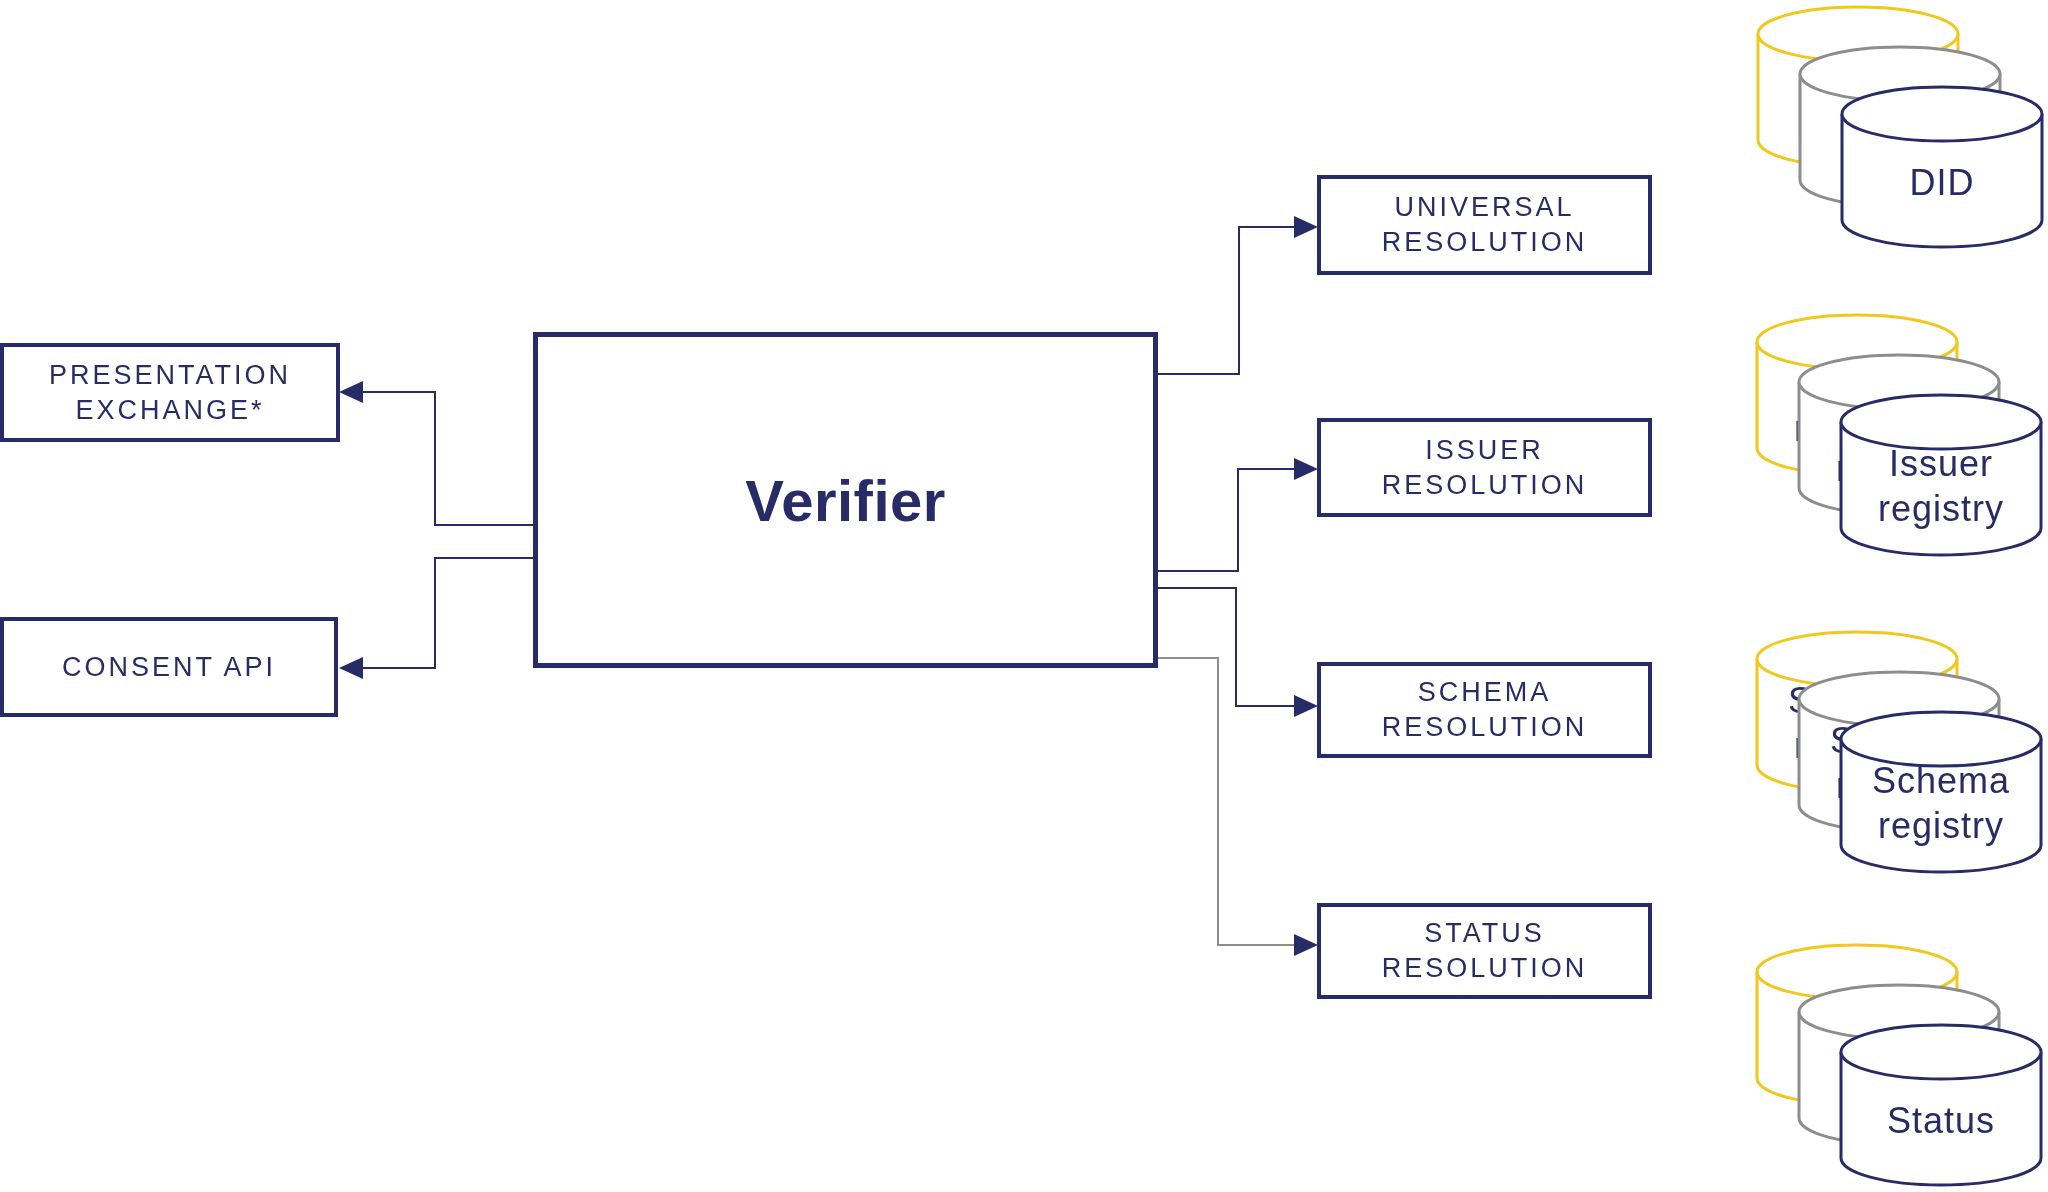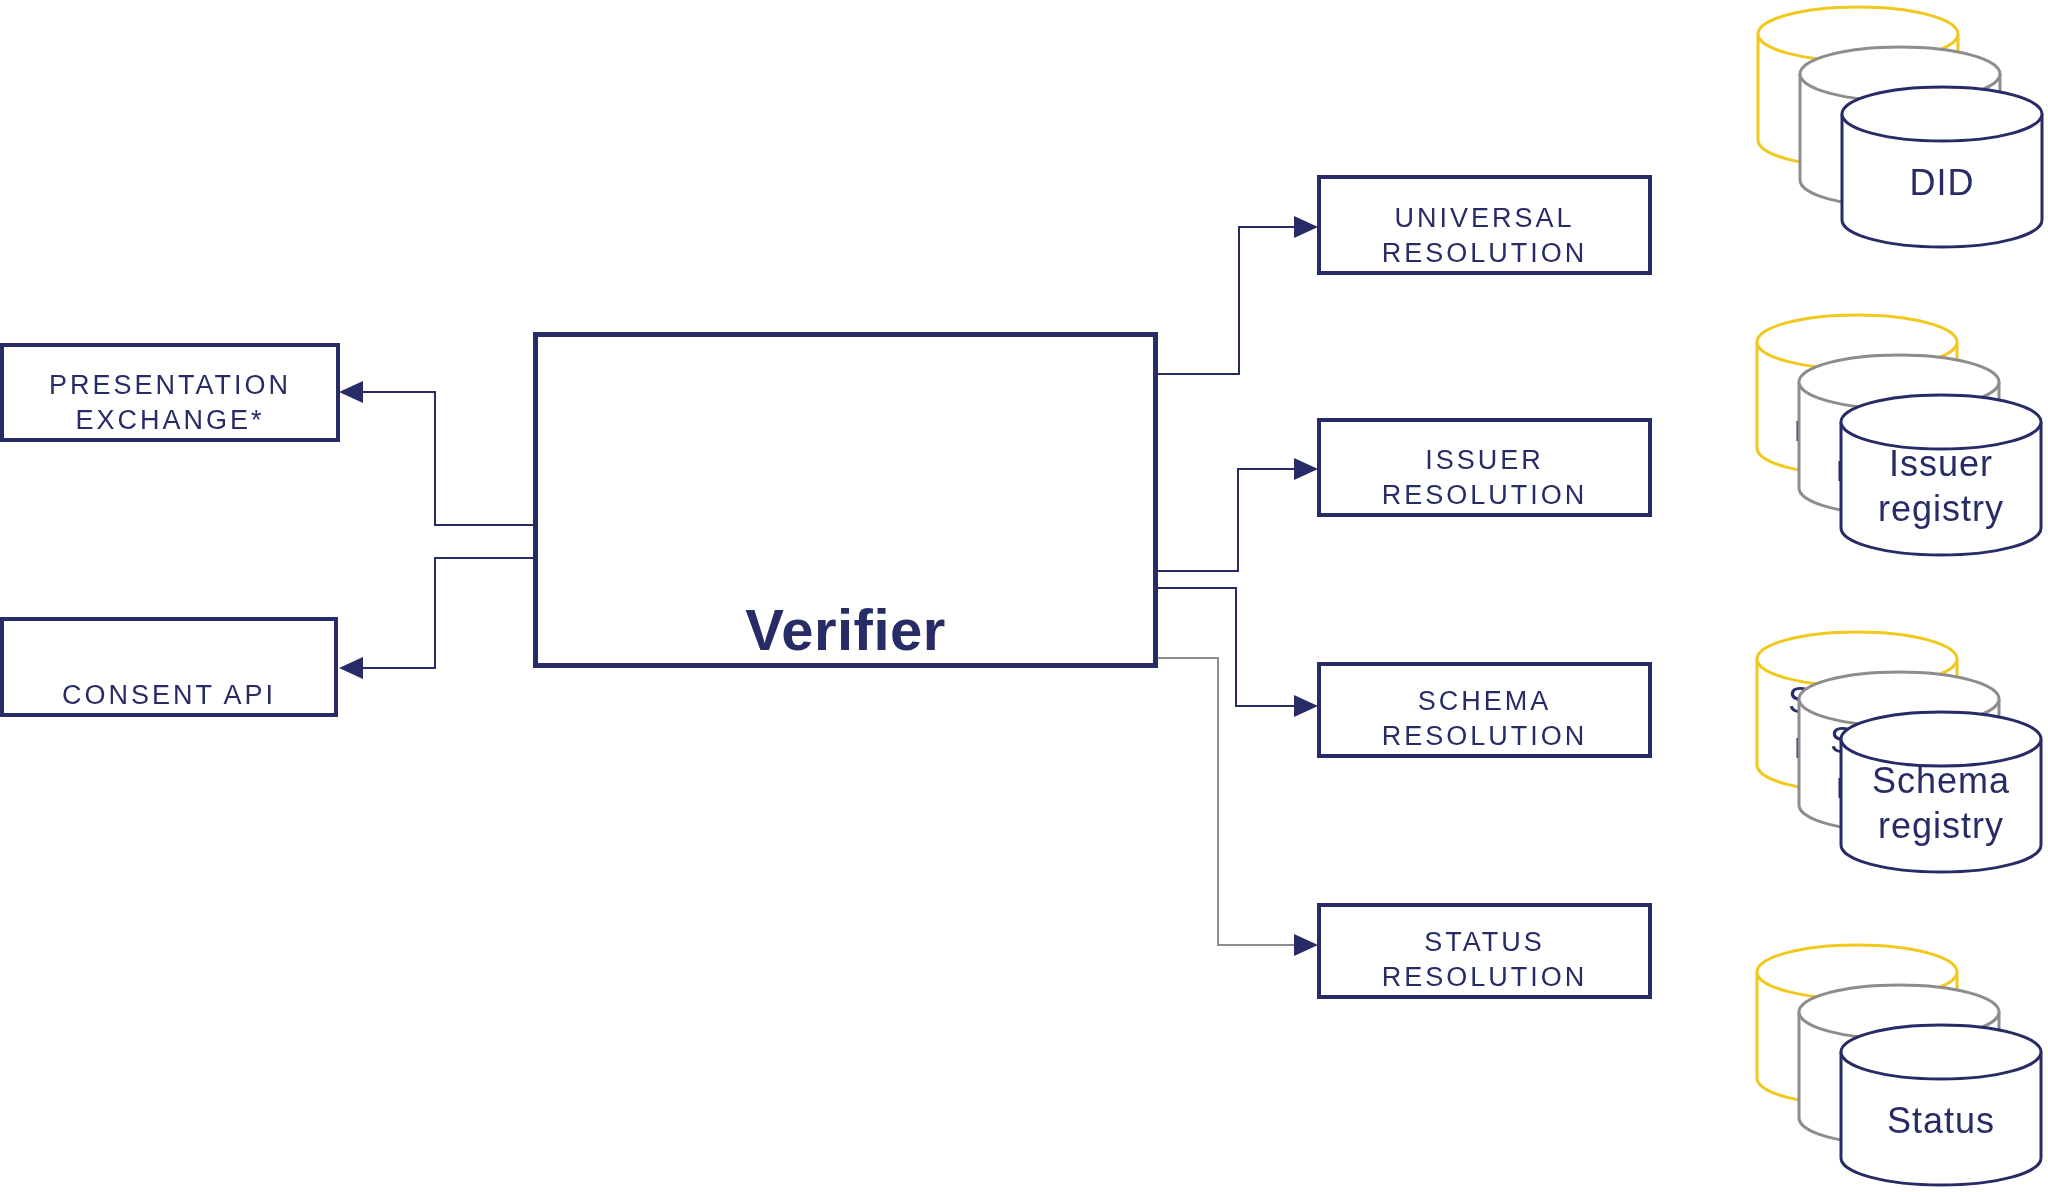--- a/index.html
+++ b/index.html
@@ -33,21 +33,21 @@
     letter-spacing:1px;
     text-anchor:middle;
   }
 
   
   .node{
     position:absolute;
     box-sizing:border-box;
     border:4px solid var(--navy);
     background:#ffffff;
-    display:flex;align-items:flex-end;justify-content:center;
+    display:flex;align-items:center;justify-content:center;
     text-align:center;
     color:var(--navy);
   }
   .node .lbl span{display:block;}
   .node.small{
     font-size:27px;
     letter-spacing:3px;
     line-height:35px;
     font-weight:400;
   }

